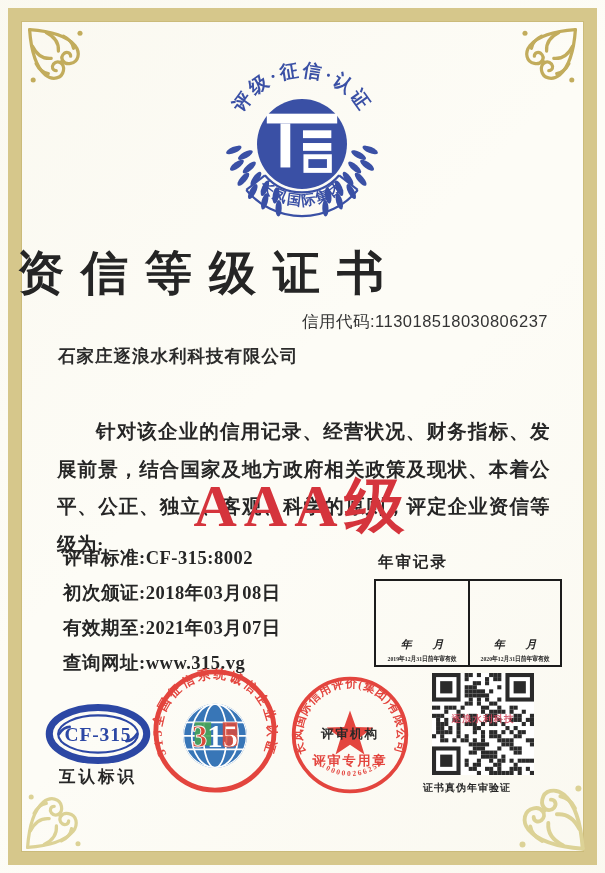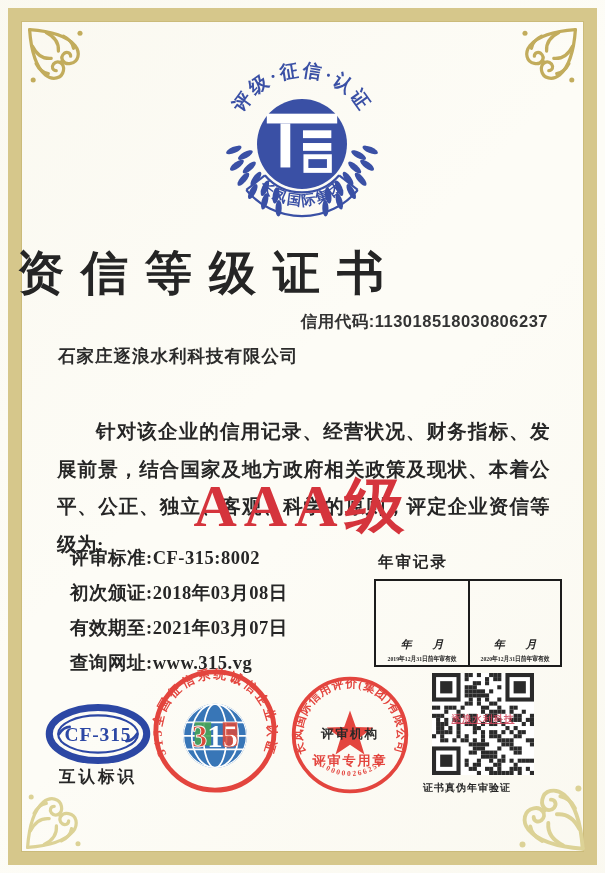--- a/index.html
+++ b/index.html
@@ -20,32 +20,32 @@
   .flourish.bl { left:24px; bottom:22px; color:#dcd296; transform:scaleY(-1); }
   .flourish.br { right:18px; bottom:20px; width:86px; height:86px; color:#dcd296; transform:scale(-1,-1); }
 
   .emblem { position:absolute; left:214px; top:56px; width:176px; height:176px; }
 
   .title { position:absolute; left:0; right:0; top:242px; text-align:left;
            font-family:"Liberation Sans","DejaVu Sans",sans-serif; font-weight:900;
            font-size:47px; letter-spacing:17px; padding-left:17px; color:#252525; }
 
   .credit-code { position:absolute; right:57px; top:311px; font-family:"Liberation Sans","DejaVu Sans",sans-serif;
-                 font-weight:bold; font-size:16.5px; color:#333; letter-spacing:.5px; }
+                 font-weight:normal; font-size:16.5px; color:#333; letter-spacing:.5px; }
 
   .company { position:absolute; left:58px; top:344px; font-family:"Liberation Sans","DejaVu Sans",sans-serif;
              font-weight:bold; font-size:17.5px; color:#2b2b2b; letter-spacing:1px; }
 
   .body-text { position:absolute; left:57px; right:55px; top:381px; font-size:19.5px; font-weight:bold;
                color:#262626; line-height:37.5px; text-align:justify; text-indent:2em; letter-spacing:.5px;margin-top:32px; }
 
   .grade { position:absolute; left:0; right:0; top:466px; text-align:center; font-weight:bold;
            font-size:60px; letter-spacing:7px; color:#d5343c; }
 
-  .details { position:absolute; left:63px; top:541px;margin-left:7px; }
+  .details { position:absolute; left:63px; top:541px; }
   .detail-line { font-size:18.5px; font-weight:bold; color:#262626; line-height:35px; letter-spacing:.5px; }
 
   .annual { position:absolute; left:374px; top:531px; width:188px;margin-top:21px; }
   .annual-title { font-size:15.5px; font-weight:bold; color:#262626; letter-spacing:2px; margin-left:4px; }
   .annual-box { margin-top:6px; width:188px; height:88px; border:2px solid #1c1c1c; display:flex; background:transparent; }
   .annual-cell { position:relative; width:50%; height:100%; }
   .annual-cell + .annual-cell { border-left:2px solid #1c1c1c; }
   .annual-ym { position:absolute; left:0; right:0; bottom:13px; text-align:center; font-weight:bold;
                font-size:11px; letter-spacing:9px; padding-left:9px; color:#262626;font-style:italic; }
   .annual-note { position:absolute; left:0; right:0; bottom:1px; text-align:center; font-weight:bold;
@@ -53,21 +53,21 @@
 
   .stamp-cf { position:absolute; left:44px; top:703px; width:108px; height:62px; }
   .cf-caption { position:absolute; left:44px; top:766px; width:108px; text-align:center;
                 font-size:16.5px; font-weight:bold; letter-spacing:3px; color:#262626; }
 
   .stamp-globe { position:absolute; left:152px; top:668px; width:126px; height:126px; opacity:.95; }
   .stamp-review { position:absolute; left:289px; top:674px; width:122px; height:122px; opacity:.95; }
 
   .qr-wrap { position:absolute; left:432px; top:673px; width:102px; height:102px; background:#fff; }
   .qr-overlay { position:absolute; left:0; right:0; top:40px; text-align:center; font-size:9.5px;
-                font-weight:bold; color:#d0455a; letter-spacing:1px; opacity:.85;text-decoration:underline; }
+                font-weight:bold; color:#d0455a; letter-spacing:1px; opacity:.85; }
   .qr-caption { position:absolute; left:423px; top:781px; width:120px; text-align:left;
                 font-size:10px; font-weight:bold; letter-spacing:1px; color:#262626; }
 
   svg text { font-family:"Liberation Serif","DejaVu Serif",serif; }
 </style>
 </head>
 <body>
 
 <svg width="0" height="0" style="position:absolute">
   <defs>

